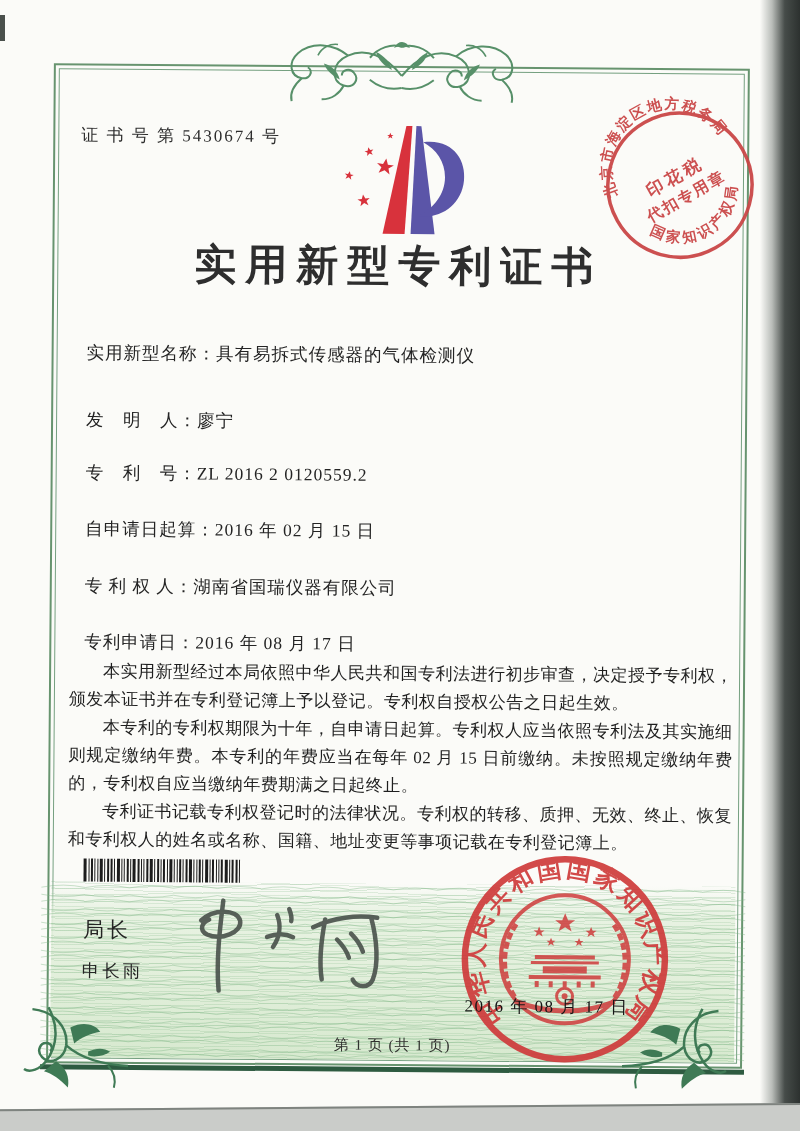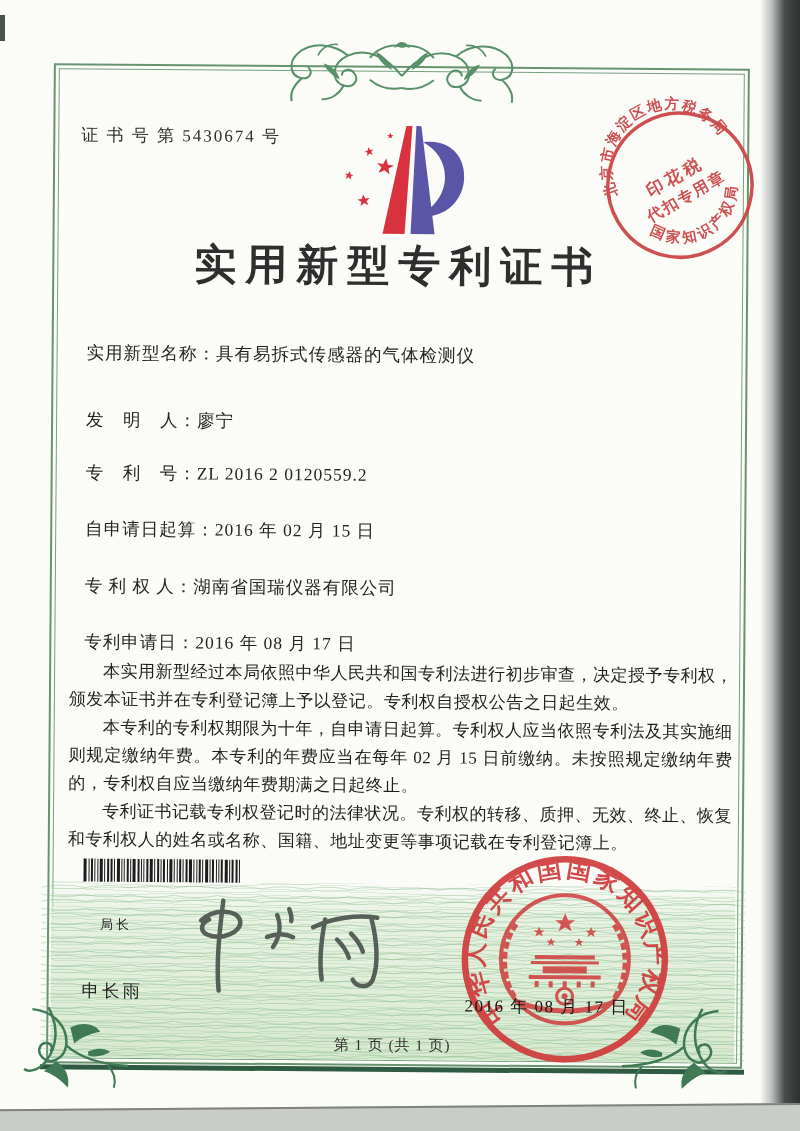--- a/index.html
+++ b/index.html
@@ -27,22 +27,22 @@
       linear-gradient(180deg,rgba(233,243,228,0) 0%,rgba(229,241,223,.9) 18%,#e4f0dd 45%,#d7e9cf 100%);}
   
   .certno{left:78px;top:126px;font-size:17px;letter-spacing:2px;color:#2d2d2d;}
   .title{left:50px;top:238px;width:692px;text-align:center;font-size:42px;font-weight:600;
     letter-spacing:9px;color:#2e2e2e;}
   .row{left:85px;width:620px;font-size:17.5px;color:#242424;letter-spacing:1px;white-space:nowrap;}
   .row .lbl{color:#242424;}
   .paras{left:70px;top:660px;width:664px;font-size:17px;line-height:28px;color:#1f1f1f;
     text-align:justify;letter-spacing:.5px;}
   .paras p{margin:0;text-indent:2em;}
-  .sig-title{left:103px;top:918px;font-size:13px;color:#242424;letter-spacing:3px;}
-  .sig-name{left:85px;top:981px;font-size:17.5px;color:#242424;letter-spacing:3px;}
+  .sig-title{left:86px;top:918px;font-size:21px;color:#242424;letter-spacing:3px;}
+  .sig-name{left:85px;top:961px;font-size:17.5px;color:#242424;letter-spacing:3px;}
   .seal-date{left:468px;top:994px;font-size:17px;color:#151515;letter-spacing:1.5px;white-space:nowrap;}
   .footer{left:50px;top:1036px;width:692px;text-align:center;font-size:15px;color:#30302e;letter-spacing:1px;}
   svg{display:block;overflow:visible;}
   .stamp{opacity:.93;}
   .seal{opacity:.92;}
 </style>
 </head>
 <body>
 
 <div class="abs scan-right"></div>

